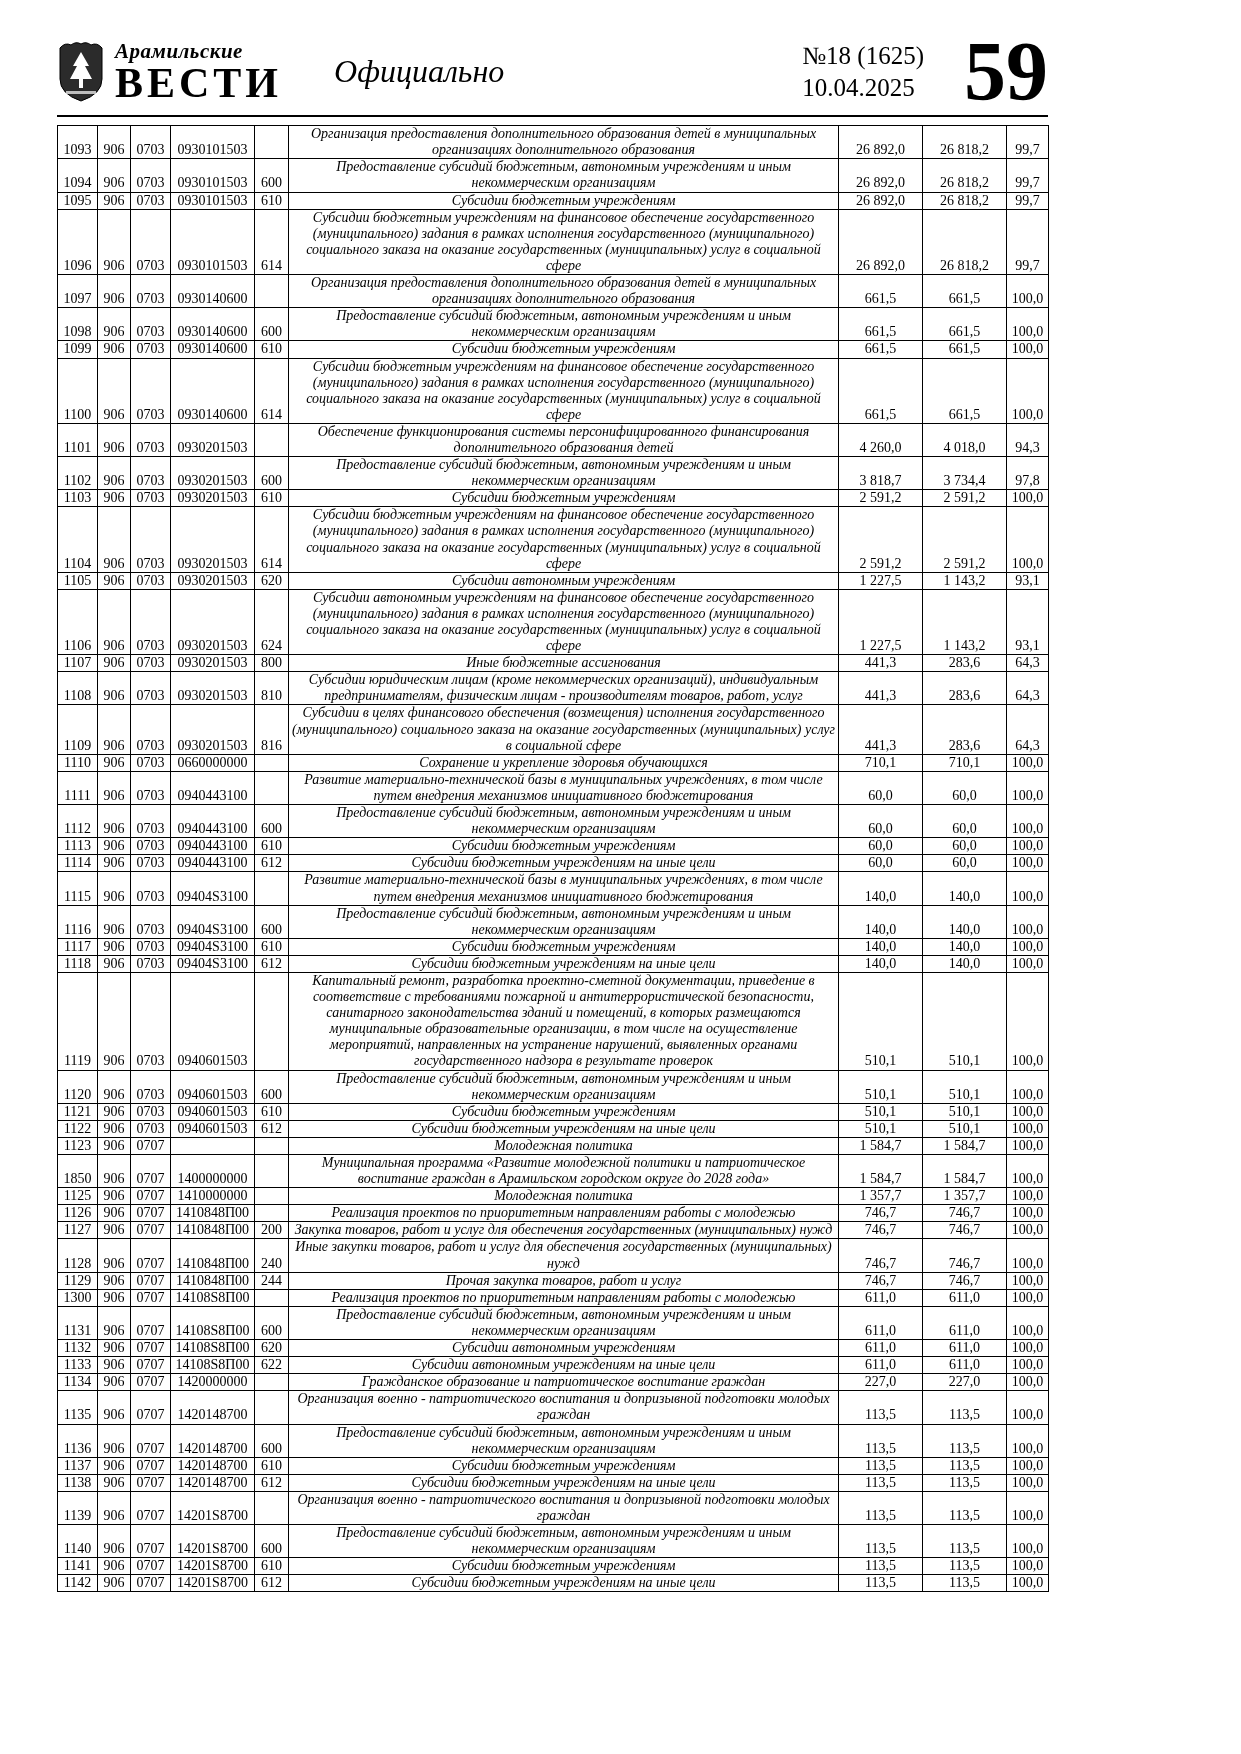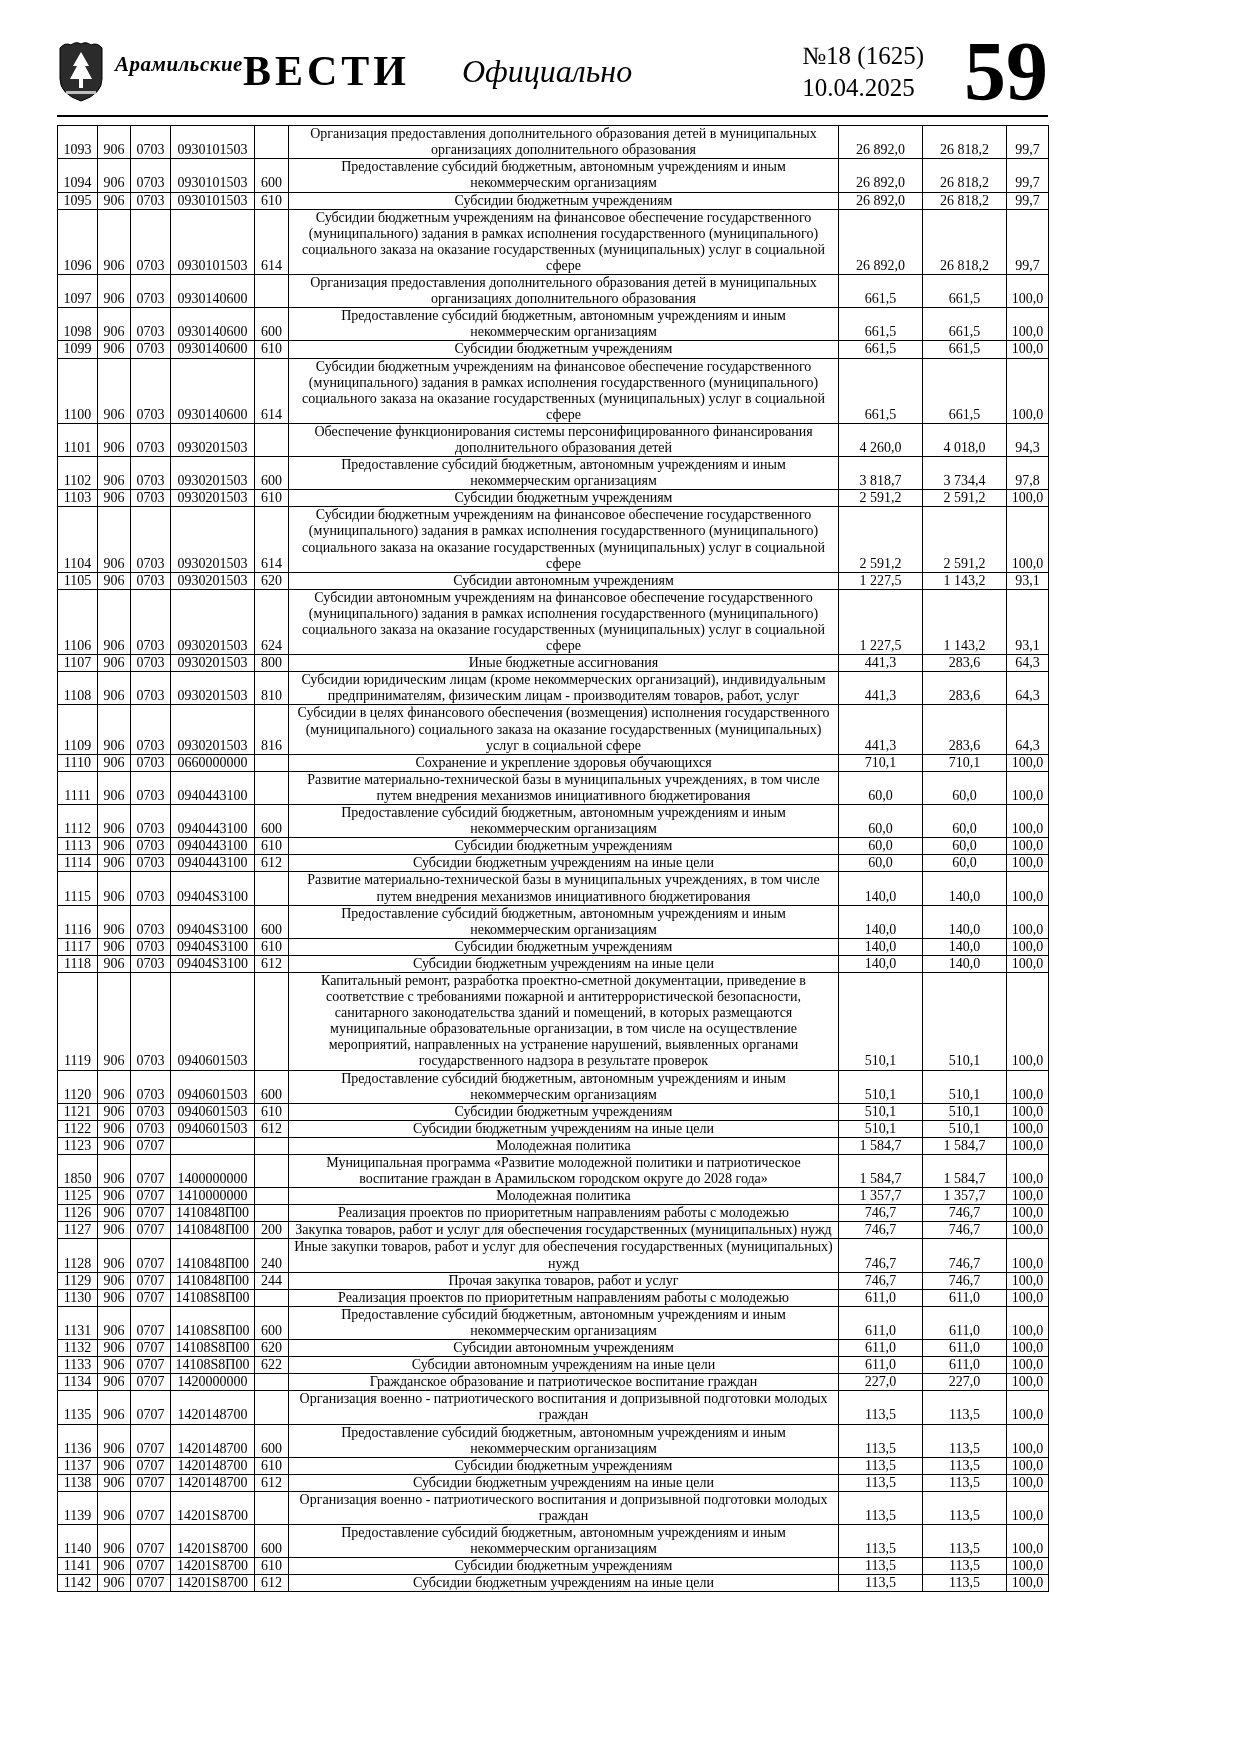--- a/index.html
+++ b/index.html
@@ -16,21 +16,21 @@
   
   .masthead {
     width:991px;
     display:flex;
     align-items:center;
     border-bottom:2px solid #000;
     padding-bottom:10px;
   }
   .brand { display:flex; align-items:center; gap:10px; }
   .brand-emblem { width:48px; height:62px; flex:0 0 auto; }
-  .brand-text { display:flex; flex-direction:row; }
+  .brand-text { display:flex; flex-direction:column; }
   .brand-top {
     font-family:"Liberation Serif", serif;
     font-weight:bold; font-style:italic;
     font-size:21px; letter-spacing:.5px;
   }
   .brand-name {
     font-family:Liberation Serif, serif;
     font-weight:bold; font-size:42px;
     letter-spacing:4px; line-height:.95;
   }
@@ -64,21 +64,21 @@
     font-size:14px;
     line-height:1.15;
   }
   table.budget-table td {
     border:1px solid #000;
     vertical-align:bottom;
     padding:0 2px;
     text-align:center;
     overflow:hidden;
   }
-  td.c-name { text-align:center; padding:0 4px; }
+  td.c-name { text-align:center; padding:0 4px;font-style:italic; }
   td.c-val  { text-align:right; padding-right:6px; white-space:nowrap; }
   td.c-pct  { text-align:right; padding-right:4px; white-space:nowrap; }
 </style>
 </head>
 <body>
 
 <div class="page">
 
   <header class="masthead">
     <div class="brand">
@@ -554,21 +554,21 @@
     <td class="c-code">0707</td>
     <td class="c-code">1410848П00</td>
     <td class="c-code">244</td>
     <td class="c-name">Прочая закупка товаров, работ и услуг</td>
     <td class="c-val">746,7</td>
     <td class="c-val">746,7</td>
     <td class="c-pct">100,0</td>
   </tr>
 
   <tr>
-    <td class="c-num">1130</td>
+    <td class="c-num">1300</td>
     <td class="c-code">906</td>
     <td class="c-code">0707</td>
     <td class="c-code">14108S8П00</td>
     <td class="c-code"></td>
     <td class="c-name">Реализация проектов по приоритетным направлениям работы с молодежью</td>
     <td class="c-val">611,0</td>
     <td class="c-val">611,0</td>
     <td class="c-pct">100,0</td>
   </tr>
 

